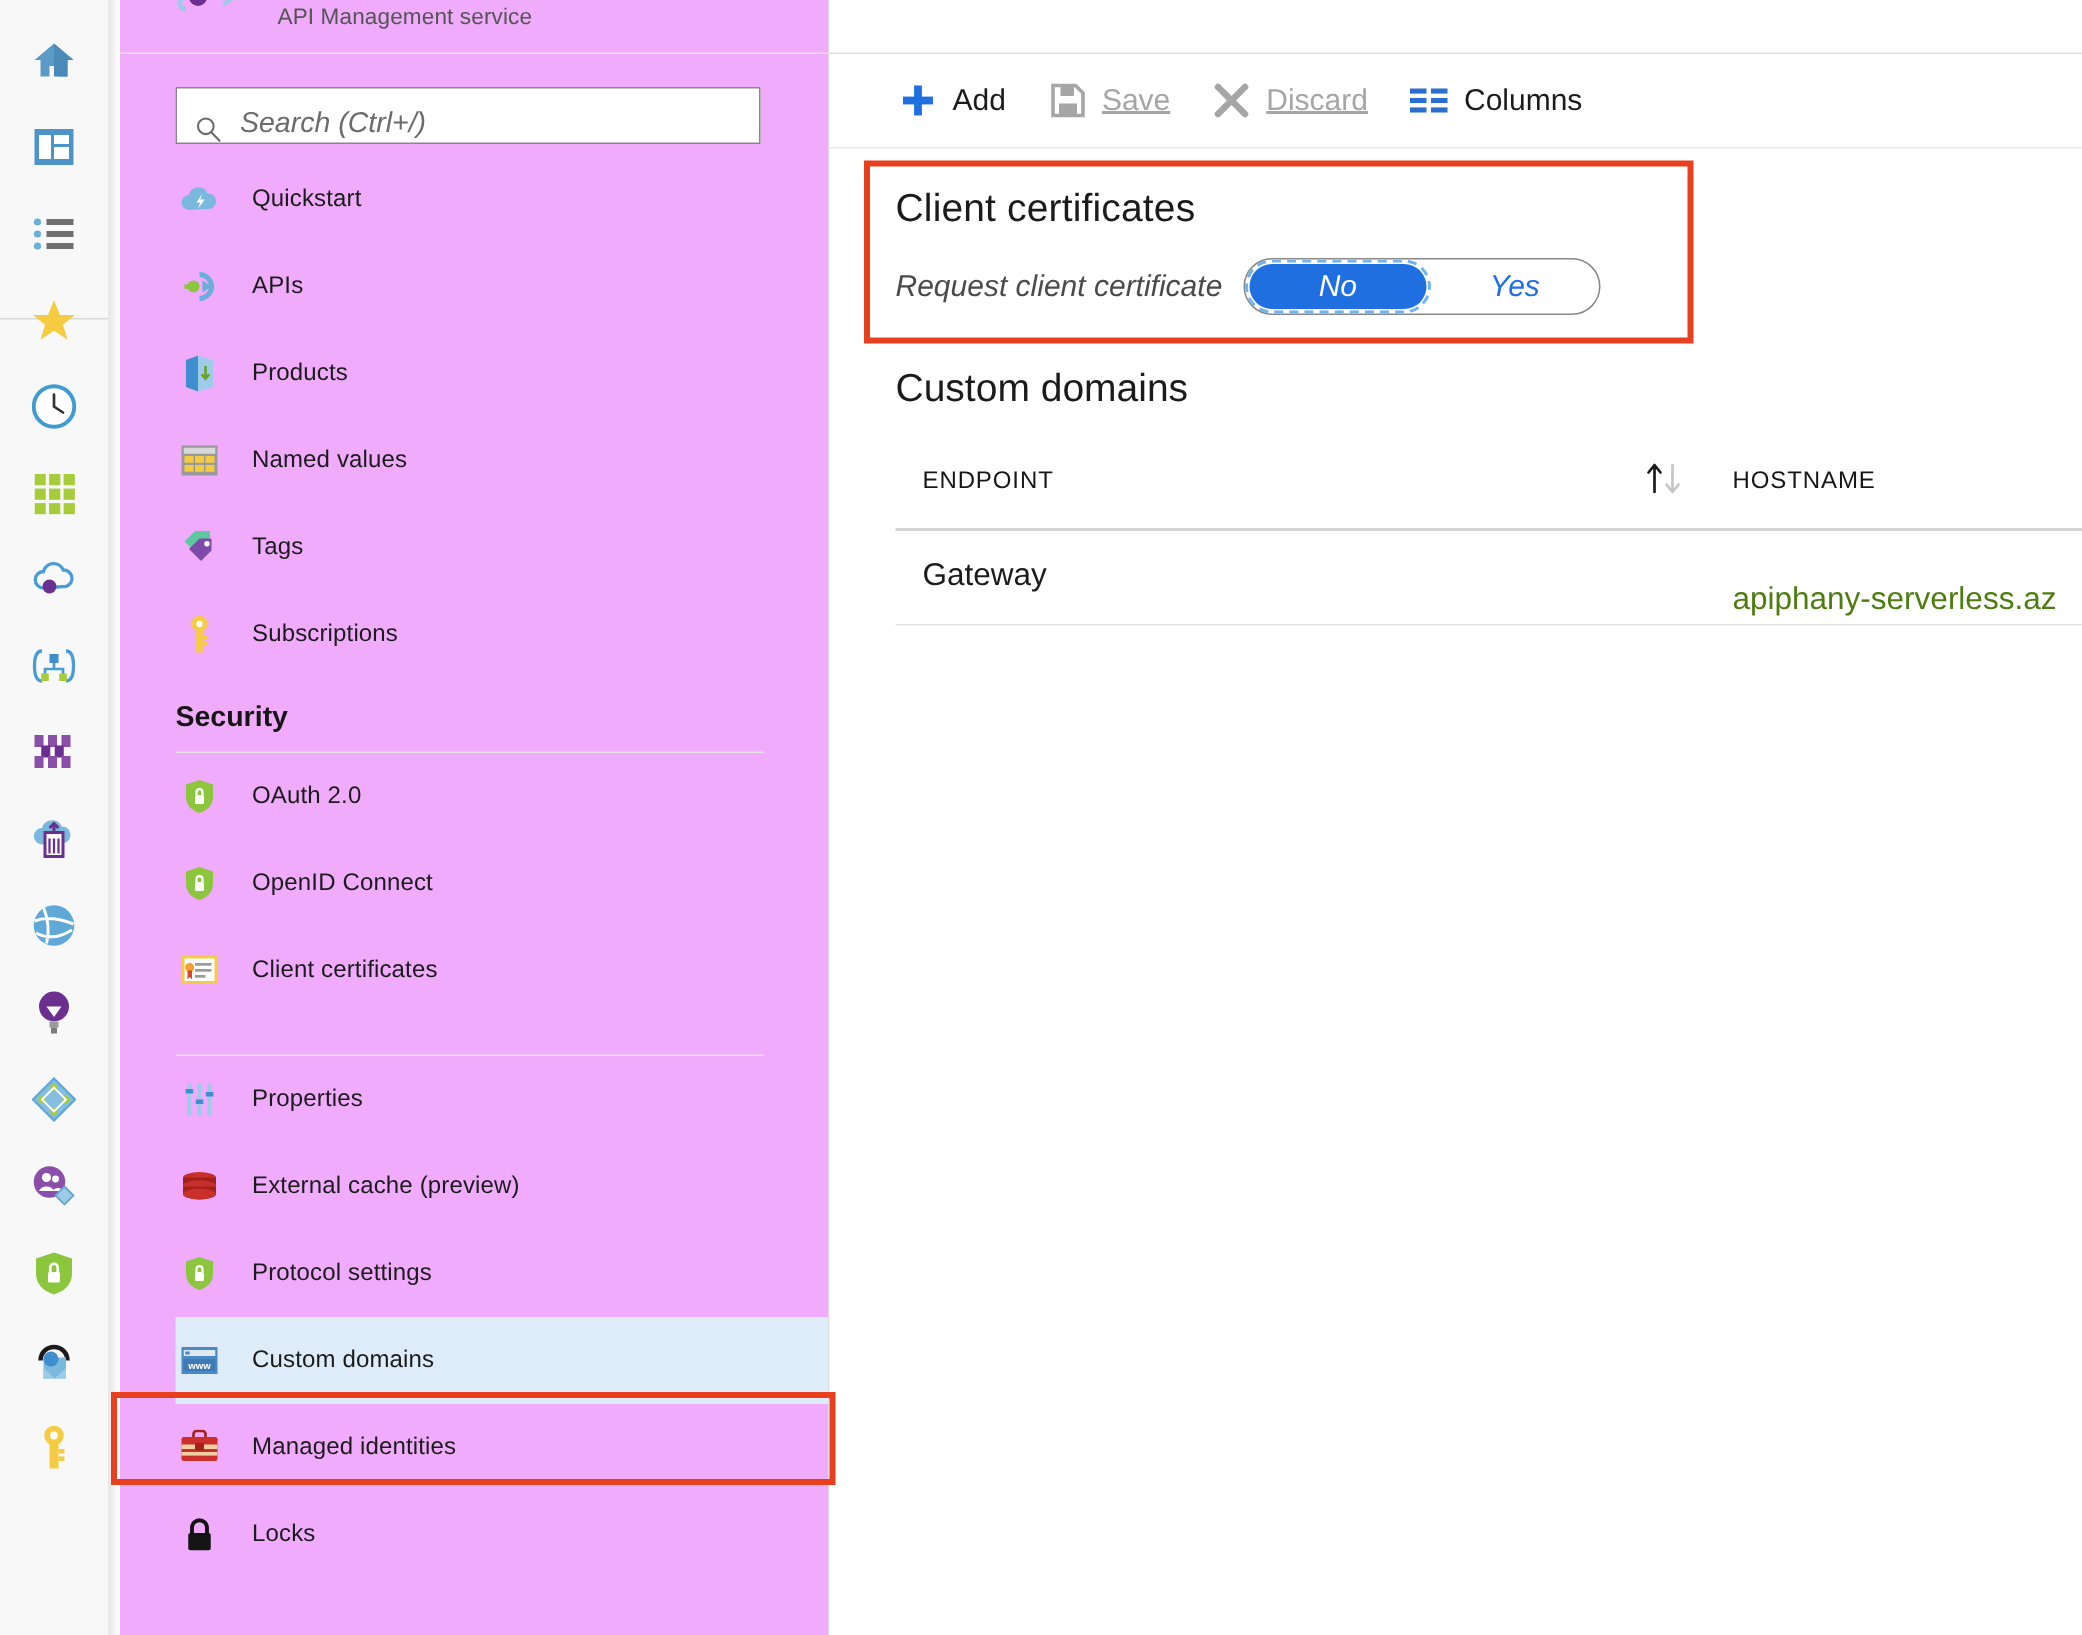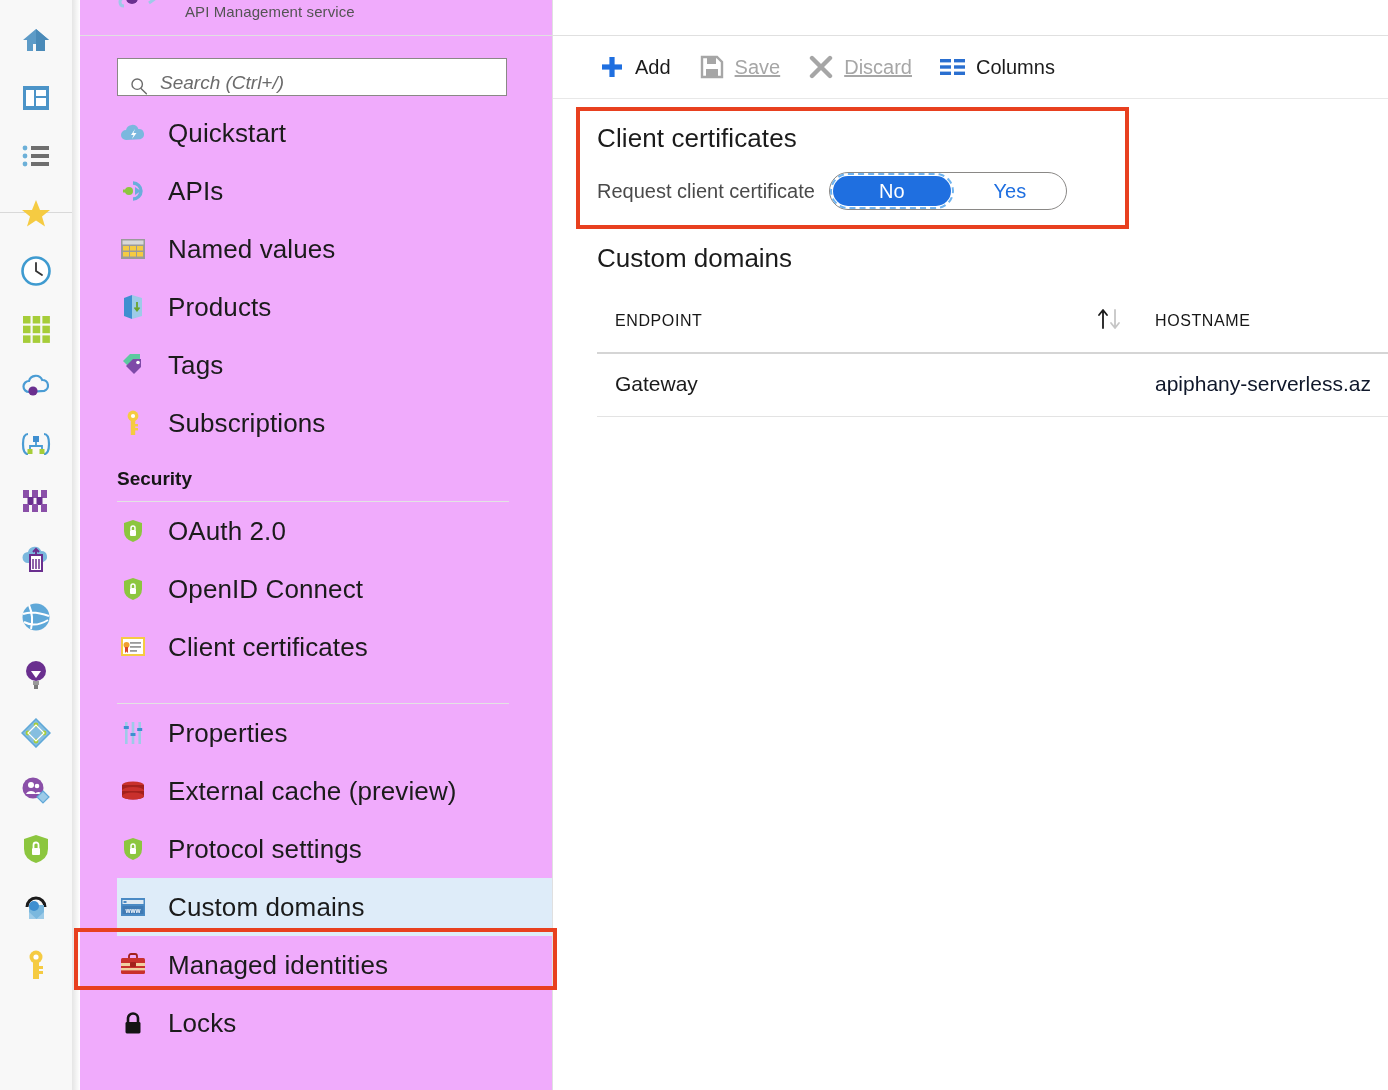--- a/index.html
+++ b/index.html
@@ -75,21 +75,21 @@
   .menu-item {
     position: relative; height: 58px; margin-left: 37px; width: 436px;
     display: flex; align-items: center;
   }
   .menu-item.selected { background: #deecf9; }
   .mi-icon {
     width: 26px; height: 26px; margin-left: 3px; flex: none;
     display: flex; align-items: center; justify-content: center;
   }
   .mi-label {
-    margin-left: 22px; font-size: 26px; color: #1b1b1b; letter-spacing: .1px;
+    margin-left: 22px; font-size: 16px; color: #1b1b1b; letter-spacing: .1px;
     white-space: nowrap;
   }
   .group-header { margin-left: 37px; width: 392px; padding-top: 16px; }
   .group-title { font-size: 19px; font-weight: bold; color: #161616; }
   .group-rule { margin-top: 11px; height: 1px; background: #e3e3e3; width: 392px; }
 
   
   #main { position: absolute; left: 553px; top: 0; width: 835px; height: 1090px; background:#fff; }
   #cmdbar {
     position: absolute; left: 0; top: 36px; width: 835px; height: 62px;
@@ -107,21 +107,21 @@
 
   
   #cc-box {
     position: absolute; left: 576px; top: 107px; width: 553px; height: 122px;
     border: 4px solid #e8401f; background: transparent;
   }
   #cc-title {
     position: absolute; left: 597px; top: 123px;
     font-size: 26px; color: #1b1b1b; letter-spacing: .1px;
   }
-  #cc-row { position: absolute; left: 597px; top: 172px; display: flex; align-items: center; }
+  #cc-row { position: absolute; left: 597px; top: 172px; display: flex; align-items: center; font-style: italic; }
   #cc-label { font-size: 20px; color: #4a4a4a; }
   #toggle {
     margin-left: 14px; width: 238px; height: 38px; border: 1px solid #8a8886;
     border-radius: 19px; background: #fff; position: relative;
     display: flex; align-items: center;
   }
   #toggle-no {
     position: absolute; left: 3px; top: 3px; width: 118px; height: 30px;
     background: #1f6fe0; border-radius: 15px;
     display: flex; align-items: center; justify-content: center;
@@ -141,21 +141,21 @@
   .th {
     font-size: 16px; font-weight: normal; color: #171717; letter-spacing: .6px;
     padding-top: 12px;
   }
   #th-endpoint { position: absolute; left: 18px; }
   #th-sort { position: absolute; left: 498px; top: 6px; width: 30px; height: 26px; }
   #th-hostname { position: absolute; left: 558px; }
   #thead-rule { position: absolute; left: 0; top: 52px; width: 791px; height: 2px; background: #d5d5d5; }
   #trow { position: relative; height: 64px; }
   #td-endpoint { position: absolute; left: 18px; top: 20px; font-size: 21px; color: #1b1b1b; }
-  #td-hostname { position: absolute; left: 558px; top: 20px; font-size: 21px; color: #0f172a; white-space: nowrap; }
+  #td-hostname { position: absolute; left: 558px; top: 36px; font-size: 21px; color: #4d7c0f; white-space: nowrap; }
   #trow-rule { position: absolute; left: 0; top: 64px; width: 791px; height: 1px; background: #e3e3e3; }
 
   
   #cd-annotation {
     position: absolute; left: 74px; top: 928px; width: 483px; height: 62px;
     border: 4px solid #e8401f; pointer-events: none;
   }
 </style>
 </head>
 <body>
@@ -368,43 +368,43 @@
             <path d="M15 7 L21 11 L15 15 Z" fill="#6aaedb"></path>
             <path d="M3 11 H12" stroke="#8cc63f" stroke-width="3"></path>
             <circle cx="9" cy="11" r="4" fill="#8cc63f"></circle>
           </svg>
         </span>
         <span class="mi-label">APIs</span>
       </div>
 
       <div class="menu-item">
         <span class="mi-icon">
+          <svg width="22" height="26" viewBox="0 0 22 26">
+            <path d="M2 4 L10 1 V25 L2 22 Z" fill="#3f8fd0"></path>
+            <path d="M10 1 L20 4 V22 L10 25 Z" fill="#9dcbe8"></path>
+            <path d="M15 8 V16 M12.5 13.5 L15 16.5 L17.5 13.5" stroke="#6aa32e" stroke-width="1.8" fill="none"></path>
+          </svg>
+        </span>
+        <span class="mi-label">Products</span>
+      </div>
+
+      <div class="menu-item">
+        <span class="mi-icon">
           <svg width="26" height="22" viewBox="0 0 26 22">
             <rect x="1" y="1" width="24" height="20" fill="#9a9a9a"></rect>
             <rect x="2.5" y="2.5" width="21" height="4" fill="#d8d8d8"></rect>
             <rect x="3" y="8" width="6" height="4.5" fill="#f5cb42"></rect>
             <rect x="10" y="8" width="6" height="4.5" fill="#f5cb42"></rect>
             <rect x="17" y="8" width="6" height="4.5" fill="#f5cb42"></rect>
             <rect x="3" y="14" width="6" height="4.5" fill="#f5cb42"></rect>
             <rect x="10" y="14" width="6" height="4.5" fill="#f5cb42"></rect>
             <rect x="17" y="14" width="6" height="4.5" fill="#f5cb42"></rect>
           </svg>
         </span>
         <span class="mi-label">Named values</span>
-      </div>
-
-      <div class="menu-item">
-        <span class="mi-icon">
-          <svg width="22" height="26" viewBox="0 0 22 26">
-            <path d="M2 4 L10 1 V25 L2 22 Z" fill="#3f8fd0"></path>
-            <path d="M10 1 L20 4 V22 L10 25 Z" fill="#9dcbe8"></path>
-            <path d="M15 8 V16 M12.5 13.5 L15 16.5 L17.5 13.5" stroke="#6aa32e" stroke-width="1.8" fill="none"></path>
-          </svg>
-        </span>
-        <span class="mi-label">Products</span>
       </div>
 
       <div class="menu-item">
         <span class="mi-icon">
           <svg width="26" height="26" viewBox="0 0 26 26">
             <path d="M3 9 L10 2 H20 V12 L13 19 Z" fill="#5cc9a0"></path>
             <path d="M6 14 L13 7 H21 V15 L14 22 Z" fill="#7e4aa8"></path>
             <circle cx="18" cy="10.5" r="1.8" fill="#fff"></circle>
           </svg>
         </span>

